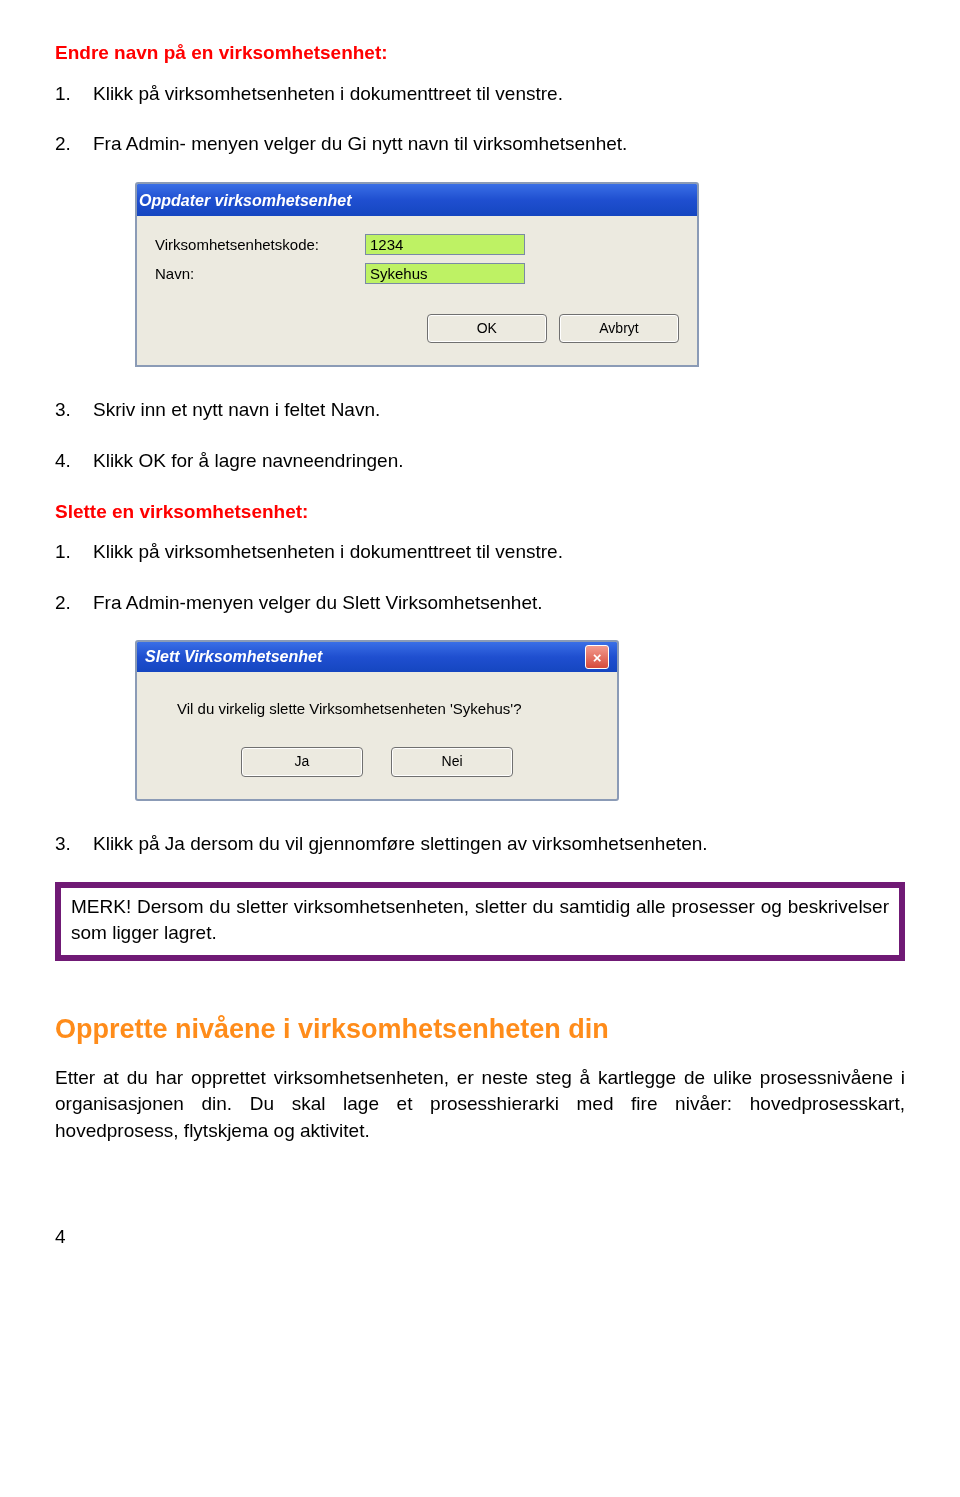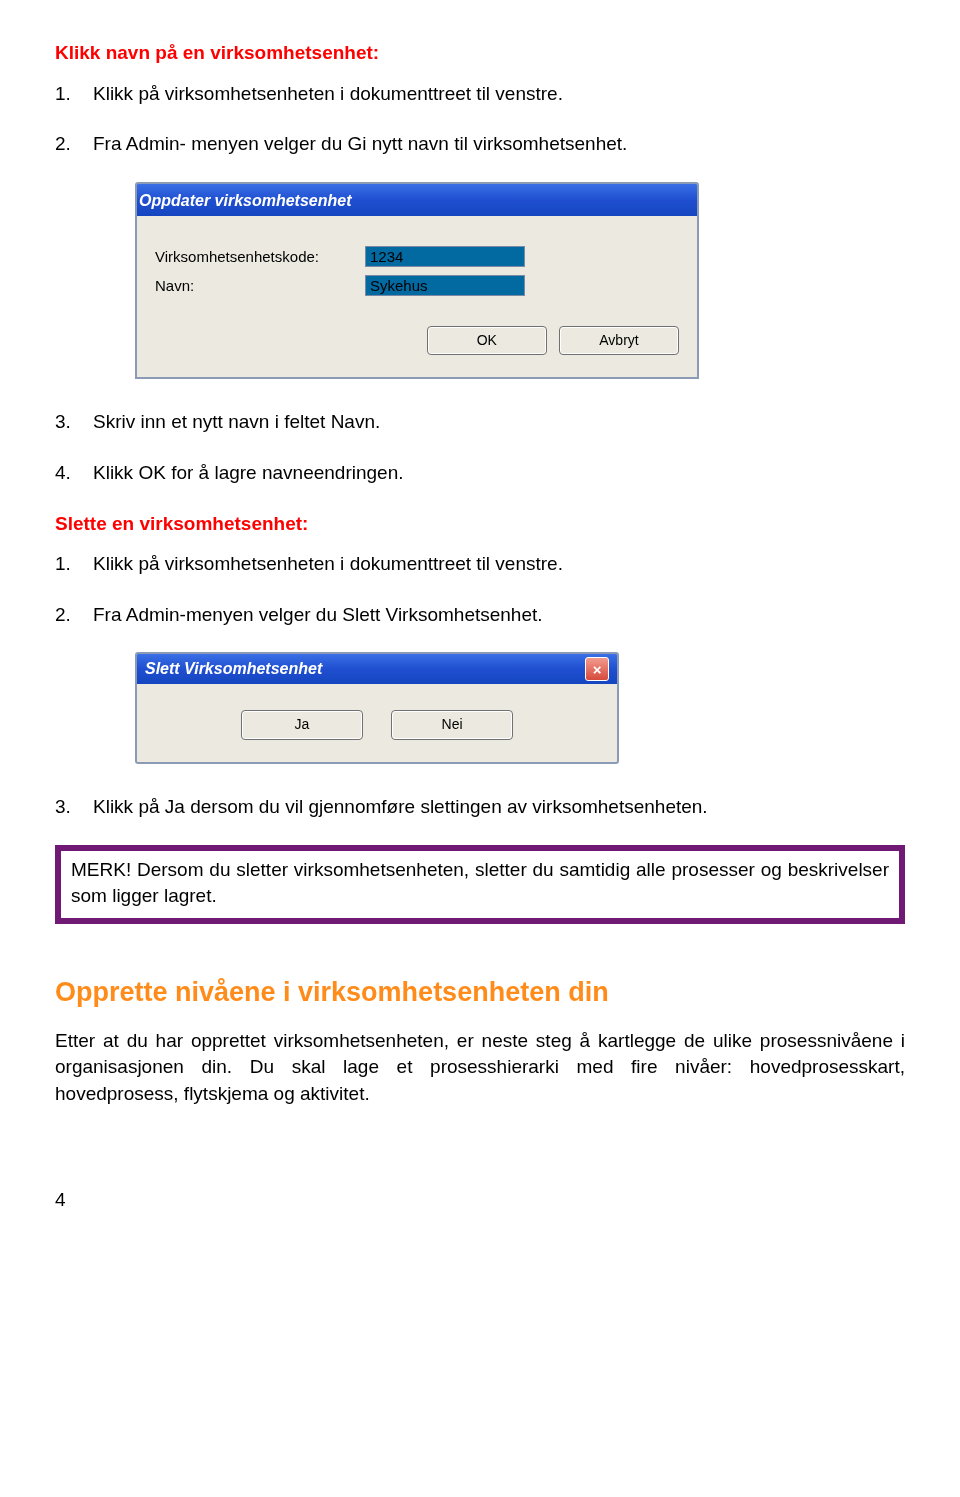--- a/index.html
+++ b/index.html
@@ -69,28 +69,27 @@
     font-weight: bold;
     font-style: italic;
     font-size: 16px;
     padding: 6px 2px;
     height: 20px;
   }
   .dlg-body1 {
     padding: 18px 18px 22px 18px;
     font-family: Tahoma, Arial, sans-serif;
     font-size: 15px;
-    margin-top: 12px;
   }
   .row { display:flex; align-items:center; margin-bottom:8px; }
   .row .lbl { width: 210px; }
   .row input[type="text"] {
     width: 150px;
     border: 1px solid #7a8aa5;
-    background:#0369a1;
+    background:#bef264;
     font-size:15px;
     padding:1px 4px;
     font-family: Tahoma, Arial, sans-serif;
   }
   .dlg-buttons1 { text-align:right; margin-top:30px; }
   .winbtn {
     display:inline-block;
     min-width:86px;
     padding:4px 16px;
     font-size:14px;
@@ -137,21 +136,21 @@
     font-size: 15px;
     text-align:center;
   }
   .dlg-msg { text-align:left; margin-bottom:28px; padding-left:18px;}
   .dlg-buttons2 { }
   .dlg-buttons2 .winbtn { min-width:88px; margin:0 12px; }
 </style>
 </head>
 <body>
 
-<div class="red-heading">Klikk navn på en virksomhetsenhet:</div>
+<div class="red-heading">Endre navn på en virksomhetsenhet:</div>
 
 <ol class="numbered">
   <li>
     <span class="num">1.</span>
     <span>Klikk på virksomhetsenheten i </span><span class="bold">dokumenttreet</span><span> til venstre.</span>
   </li>
   <li>
     <span class="num">2.</span>
     <span>Fra Admin- menyen velger du </span><span class="bold">Gi nytt navn til virksomhetsenhet</span><span>.</span>
   </li>
@@ -201,20 +200,21 @@
   </li>
 </ol>
 
 <div class="dialog-wrap">
   <div class="dialog2">
     <div class="titlebar2">
       <span>Slett Virksomhetsenhet</span>
       <span class="closebox">×</span>
     </div>
     <div class="dlg-body2">
+      <div class="dlg-msg">Vil du virkelig slette Virksomhetsenheten 'Sykehus'?</div>
       <div class="dlg-buttons2">
         <span class="winbtn">Ja</span>
         <span class="winbtn">Nei</span>
       </div>
     </div>
   </div>
 </div>
 
 <ol class="numbered">
   <li>

